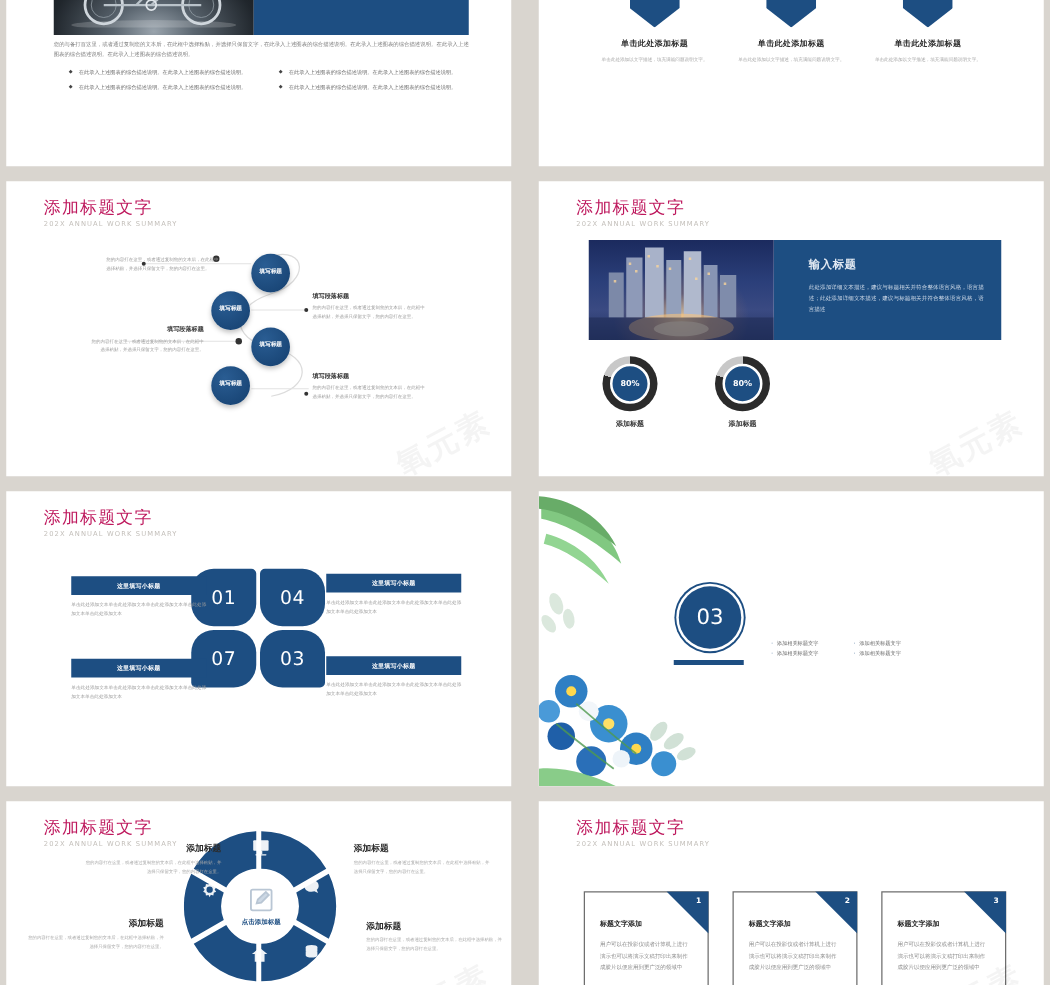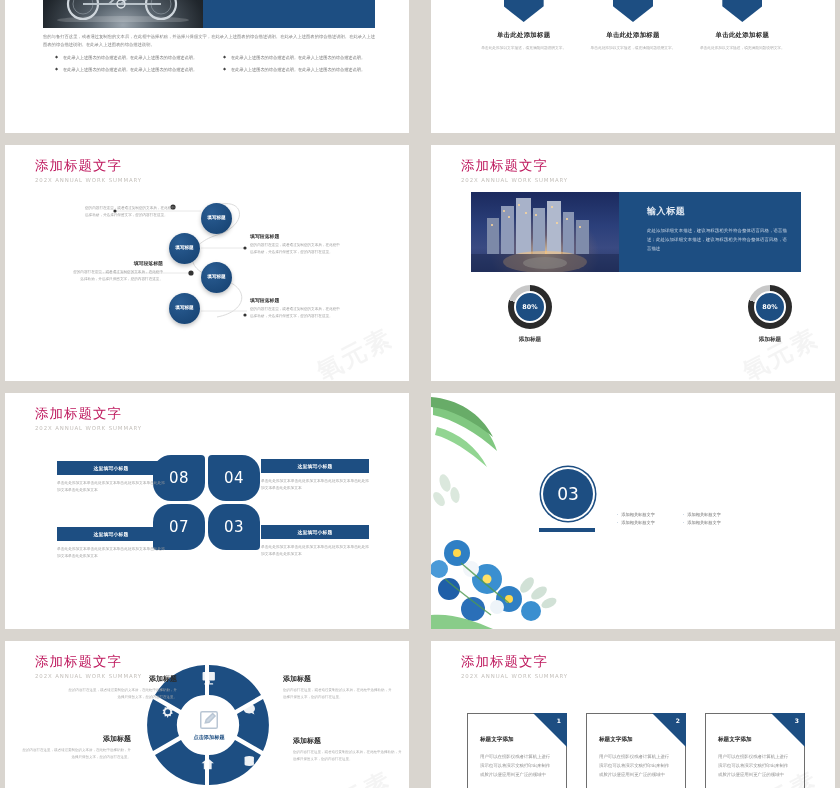--- a/index.html
+++ b/index.html
@@ -98,22 +98,22 @@
     background:
       radial-gradient(ellipse at 50% 78%, rgba(255,220,160,.85) 0%, rgba(255,170,90,.25) 22%, rgba(0,0,0,0) 52%),
       linear-gradient(#1b2a5e 0%, #2b3f7a 42%, #3a4a82 70%, #253463 100%);
     position:relative; overflow:hidden;
   }
   .s4 .band .info{
     flex:1; background:#1d4e82; color:#e3eaf3; padding:13px 14px 0 28px;
   }
   .s4 .info h3{ font-size:9px; font-weight:700; letter-spacing:.6px; }
   .s4 .info p{ font-size:4.4px; line-height:2; margin-top:9px; color:#cfdae8; text-align:justify; }
-  .s4 .rings{ position:absolute; left:54px; top:140px; width:330px;
-    display:flex; justify-content:space-between; }
+  .s4 .rings{ position:absolute; left:28px; top:140px; width:330px;
+    display:flex; justify-content:flex-start; }
   .s4 .rw{ width:90px; text-align:center; }
   .s4 .ring{ width:44px; height:44px; margin:0 auto; position:relative; }
   .s4 .ring .outer{ position:absolute; inset:0; border-radius:50%; }
   .s4 .ring .inner{
     position:absolute; inset:6px; border-radius:50%;
     background:#1d4e82; color:#fff; font-size:6.4px; font-weight:700;
     display:flex; align-items:center; justify-content:center;
     border:2px solid #fff;
   }
   .s4 .rl{ font-size:5.6px; font-weight:700; color:#333; margin-top:7px; }
@@ -371,21 +371,21 @@
     <div class="wm">氧元素</div>
   </div>
 
   <div class="slide s5">
     <div class="hdr">
       <div class="t">添加标题文字</div>
       <div class="s">202X ANNUAL WORK SUMMARY</div>
     </div>
     <div class="petals">
       <div class="row">
-        <div class="pt p01">08</div>
+        <div class="pt p01">01</div>
         <div class="pt p02">04</div>
       </div>
       <div class="row">
         <div class="pt p04">07</div>
         <div class="pt p03">03</div>
       </div>
     </div>
     <div class="side sl1">
       <div class="cap">这里填写小标题</div>
       <div class="bd">单击此处添加文本单击此处添加文本单击此处添加文本单击此处添加文本单击此处添加文本</div>

